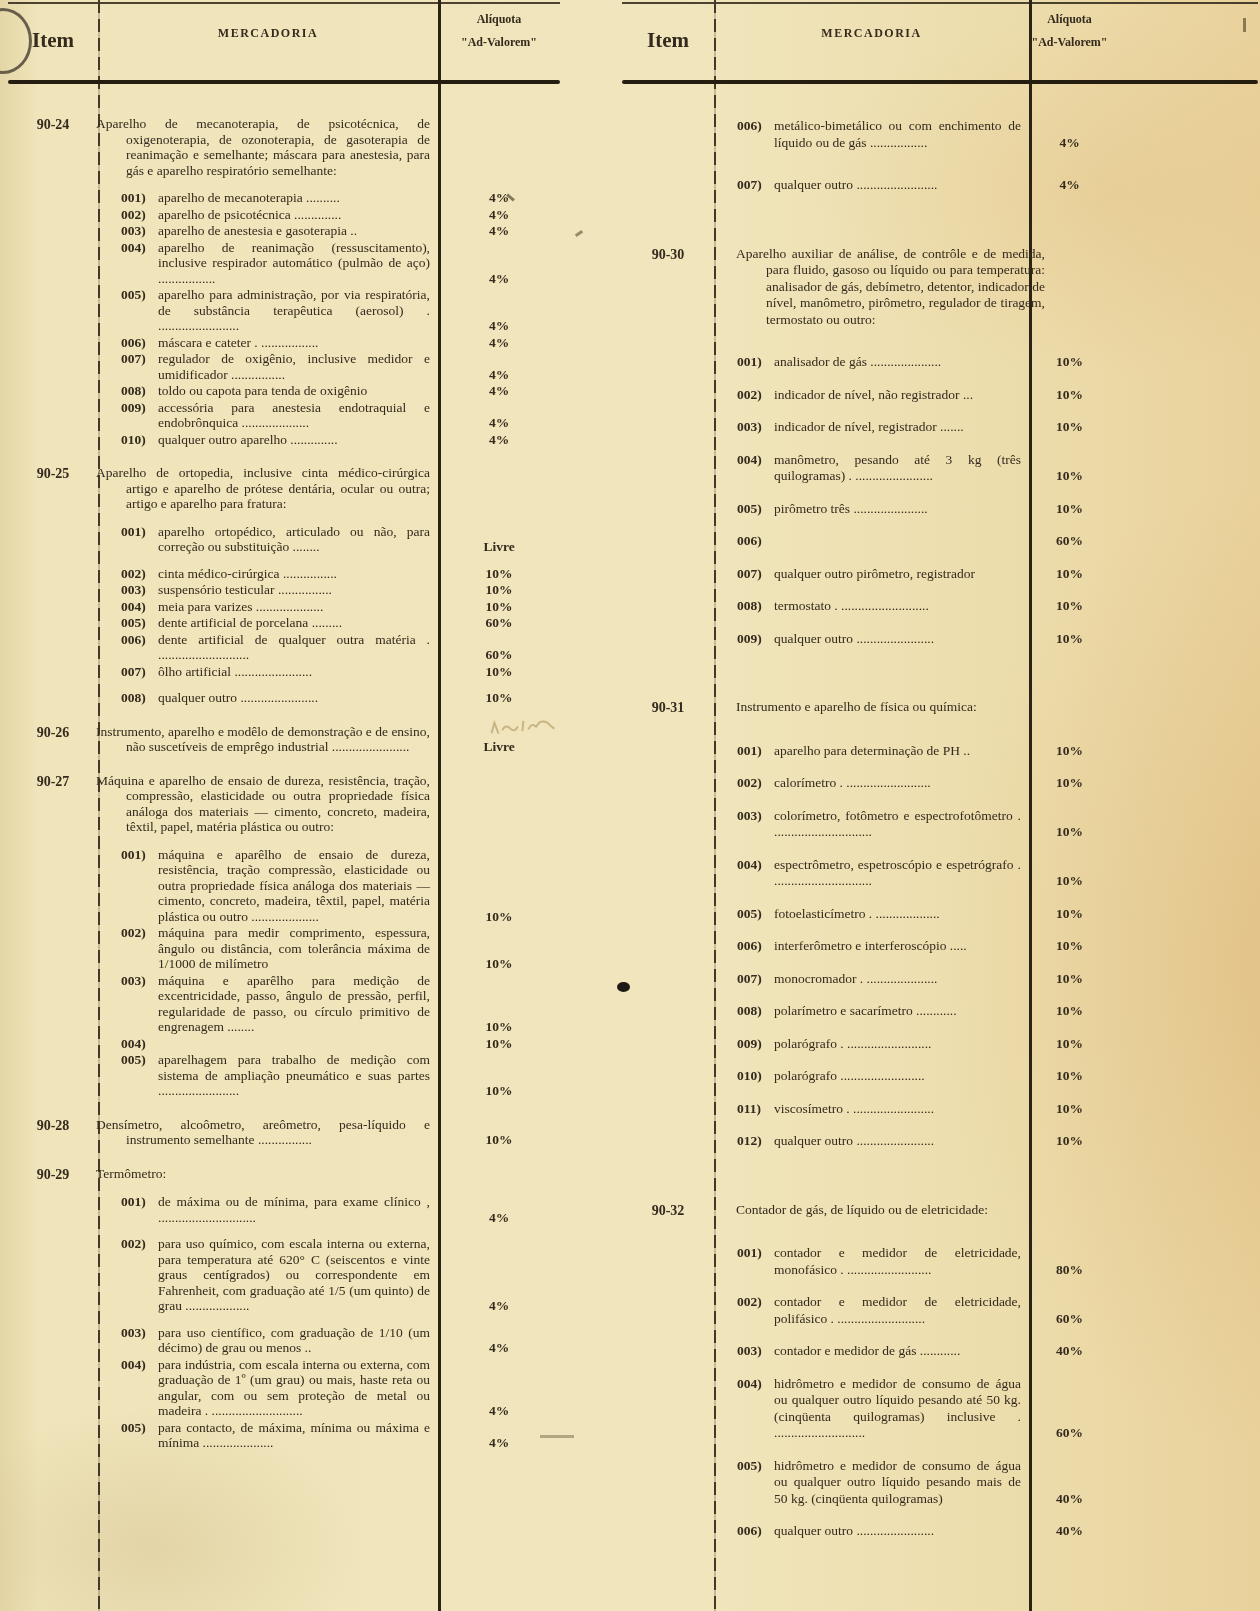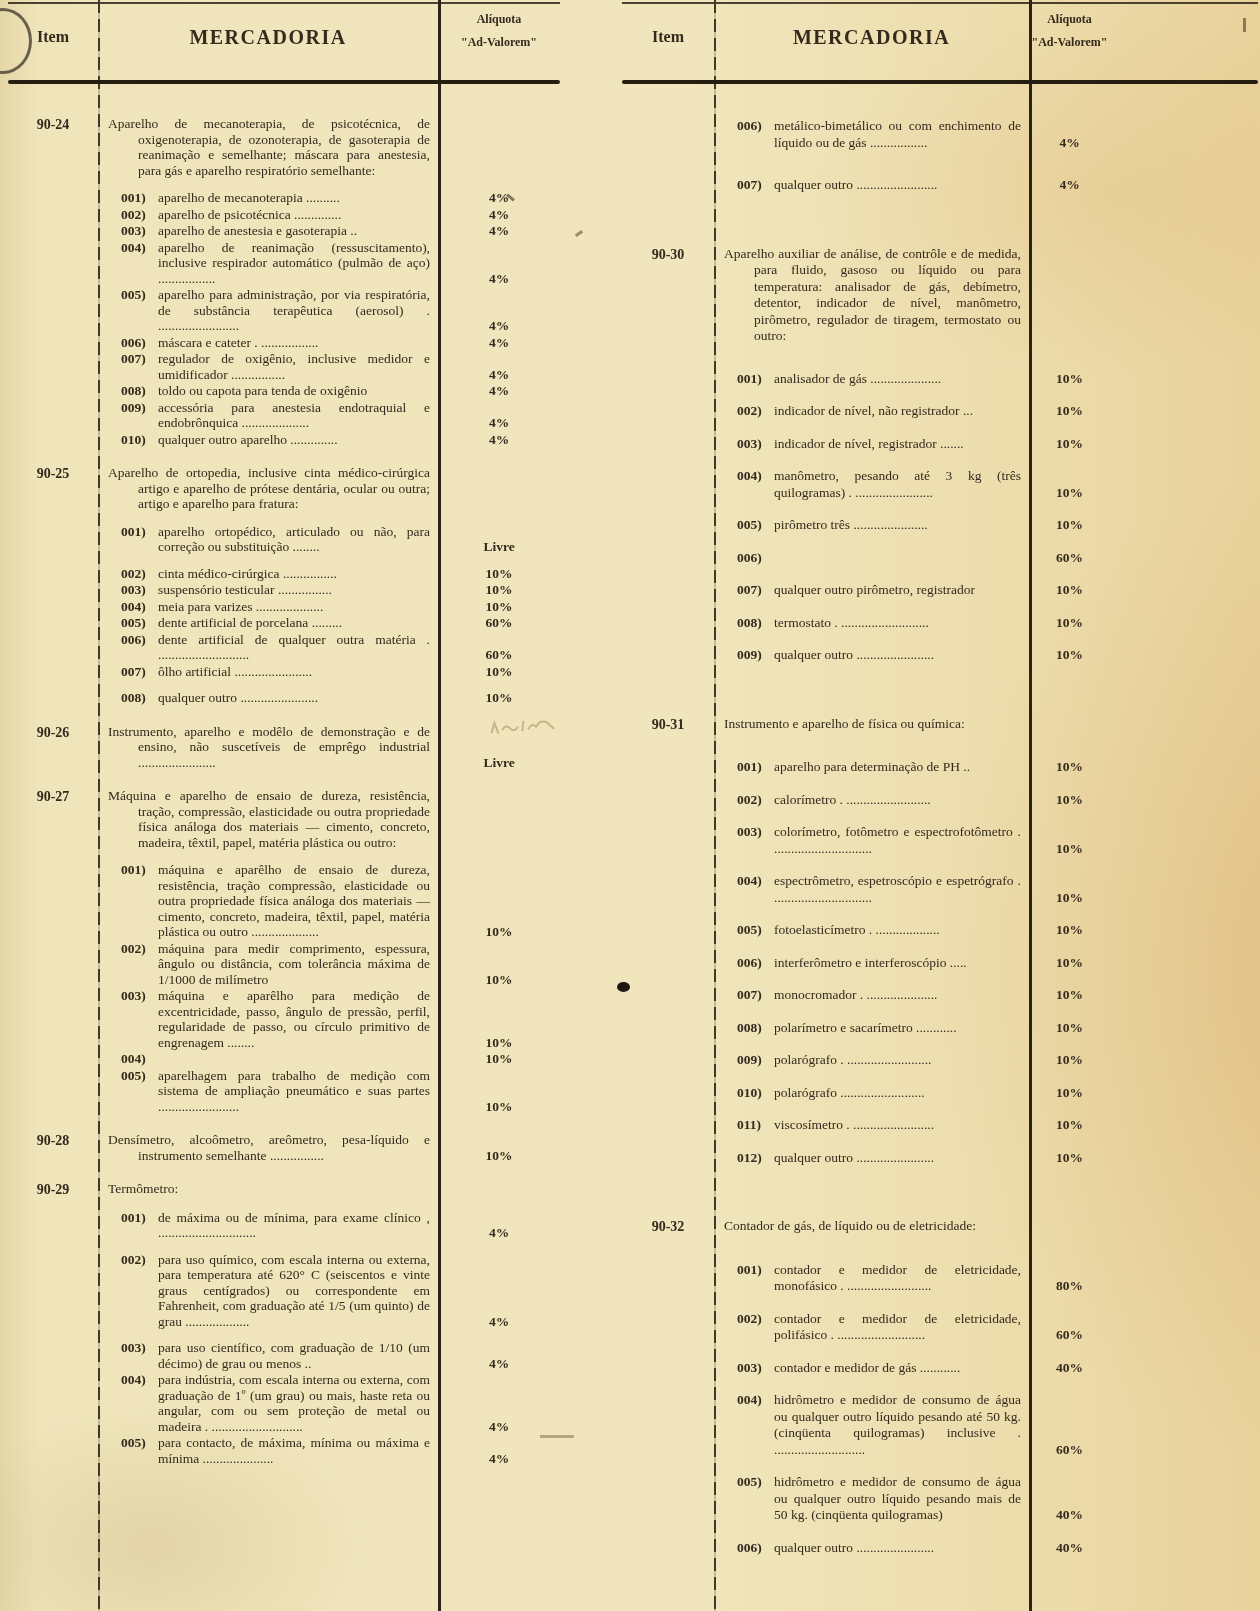--- a/index.html
+++ b/index.html
@@ -15,42 +15,42 @@
   }
   .table{position:absolute;top:0;height:1611px;}
   #t-left{left:8px;width:552px;--ci:90px;--cm:340px;--rp:0px;}
   #t-right{left:622px;width:636px;--ci:92px;--cm:315px;--rp:148px;}
   .topline{position:absolute;top:2px;left:0;right:0;height:2px;background:#2e2617;opacity:.85;}
   .rule-dash{position:absolute;top:0;bottom:0;width:2px;left:var(--ci);
     background:repeating-linear-gradient(180deg,#42392a 0 13px,rgba(66,57,42,.25) 13px 19px);}
   .rule-solid{position:absolute;top:0;bottom:0;width:3px;left:calc(var(--ci) + var(--cm));background:#2b2316;}
   .hdr{position:absolute;top:0;left:0;right:0;height:80px;}
   .hdr-underline{position:absolute;top:80px;left:0;right:0;height:4px;background:#241d10;border-radius:2px;}
-  .h-item{position:absolute;left:0;width:var(--ci);top:28px;text-align:center;font-weight:700;font-size:16px;}
+  .h-item{position:absolute;left:0;width:var(--ci);top:28px;text-align:center;font-weight:700;font-size:21px;}
   .h-merc{position:absolute;left:var(--ci);width:var(--cm);top:26px;text-align:center;font-weight:700;
-    font-size:20px;letter-spacing:1.5px;}
+    font-size:12px;letter-spacing:1.5px;}
   .h-rate{position:absolute;left:calc(var(--ci) + var(--cm));right:0;top:8px;text-align:center;
     font-weight:700;font-size:12px;line-height:1.9;padding-right:var(--rp);}
   .rows{position:absolute;top:84px;left:0;right:0;}
   .row{display:grid;grid-template-columns:var(--ci) var(--cm) 1fr;font-size:13.5px;line-height:15.5px;}
   #t-right .row{line-height:16.5px;}
   .c-item{text-align:center;font-weight:700;padding-top:1px;font-size:14px;}
   .c-merc{padding:0 8px 0 10px;text-align:justify;}
-  .c-merc.heading{padding-left:40px;text-indent:-30px;}
+  .c-merc.heading{padding-left:28px;text-indent:-30px;}
   .c-merc.sub{display:flex;text-indent:0;}
   .num{flex:0 0 50px;box-sizing:border-box;padding-left:13px;font-weight:700;}
   .txt{flex:1;text-align:justify;}
   .c-rate{align-self:end;text-align:center;font-weight:700;font-size:13.5px;
     padding-right:var(--rp);white-space:nowrap;}
   .entry{margin-top:18px;}
   #t-right .entry{margin-top:52px;}
   #t-left .entry:first-child{margin-top:32px;}
   #t-right .entry:first-child{margin-top:34px;}
   .row.head-row{margin-bottom:12px;}
-  #t-right .row.head-row{margin-bottom:26px;}
+  #t-right .row.head-row{margin-bottom:26px;gap:24px;}
   .row.sub-row{margin-top:1px;}
   #t-right .row.sub-row{margin-top:16px;}
   .row.gap{margin-top:11px;}
   #t-right .row.gap{margin-top:26px;}
   
   .punch{position:absolute;left:-26px;top:8px;width:52px;height:60px;border:3px solid rgba(60,52,40,.75);
     border-radius:50%;}
   .blot{position:absolute;left:617px;top:982px;width:13px;height:10px;background:#1d1814;border-radius:50%;}
   .speck1{position:absolute;left:506px;top:196px;width:9px;height:3px;background:rgba(60,45,25,.6);transform:rotate(40deg);}
   .speck2{position:absolute;left:575px;top:232px;width:8px;height:3px;background:rgba(70,50,25,.5);transform:rotate(-35deg);}

